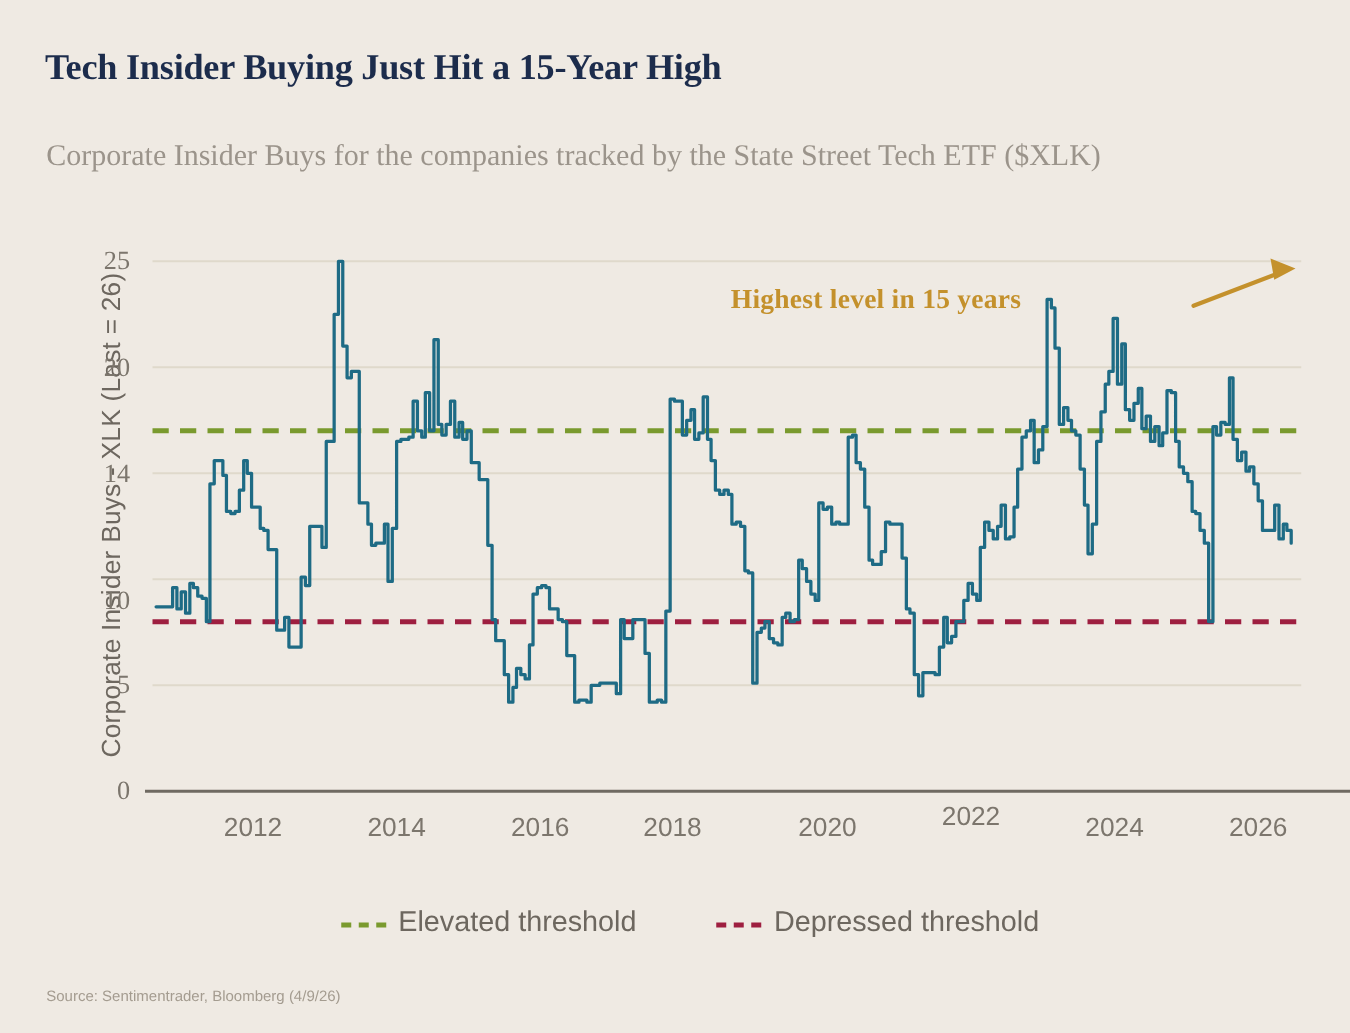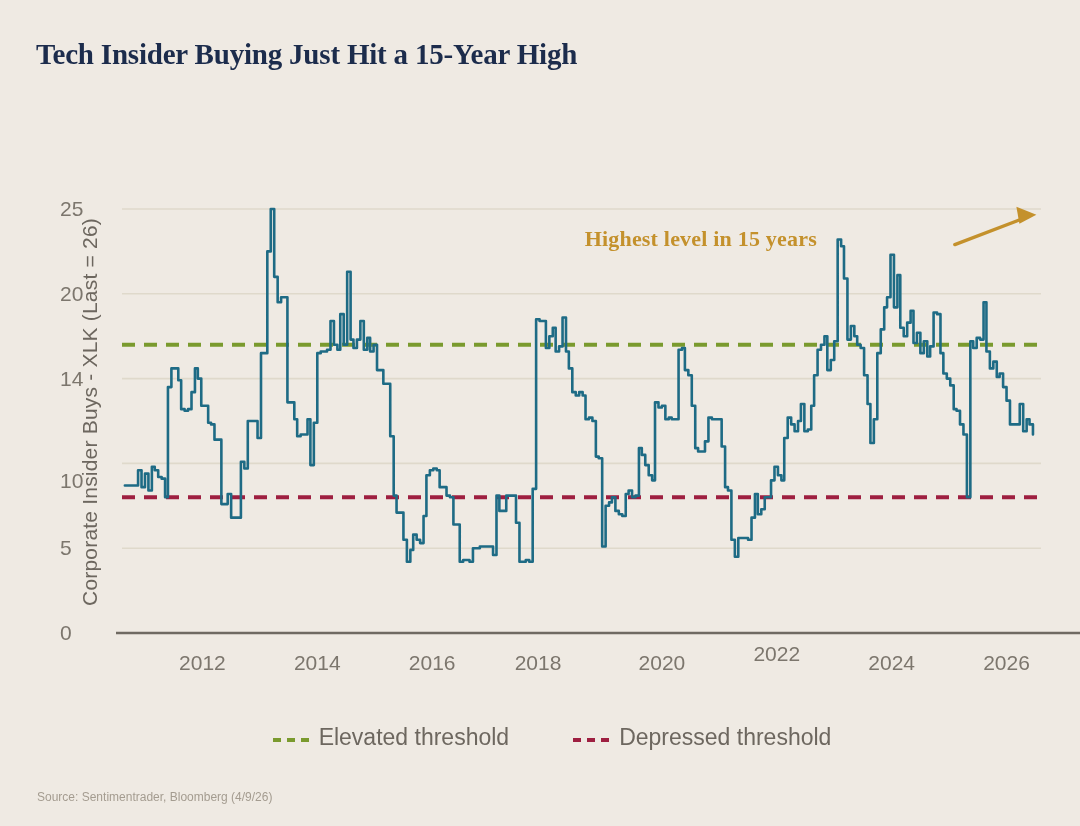--- a/index.html
+++ b/index.html
@@ -49,25 +49,26 @@
     font-size:21px;
     color:#6d675f;
     letter-spacing:0.2px;
     white-space:nowrap;
   }
 
   .ytick{
     position:absolute;
     right:0;
     width:44px;
-    text-align:left;
+    text-align:right;
     font-size:21px;
     color:#7c766d;
     transform:translateY(-50%);
     white-space:nowrap;
+    font-family:Liberation Serif, serif;
   }
   .xtick{
     position:absolute;
     top:0;
     font-size:21px;
     color:#7c766d;
     transform:translateX(-50%);
     white-space:nowrap;
   }
 
@@ -107,20 +108,21 @@
   }
 
   svg{display:block;}
 </style>
 </head>
 <body>
 
 <div id="page">
 
   <div class="title">Tech Insider Buying Just Hit a 15-Year High</div>
+  <div class="subtitle">Corporate Insider Buys for the companies tracked by the State Street Tech ETF ($XLK)</div>
 
   <div class="plot-wrap">
     <svg id="chart-svg" width="1080" height="826" viewBox="0 0 1080 826">
         <g>
           <line x1="122" x2="1041" y1="548.2" y2="548.2" stroke="#dfd9cb" stroke-width="1.6"></line>
           <line x1="122" x2="1041" y1="463.4" y2="463.4" stroke="#dfd9cb" stroke-width="1.6"></line>
           <line x1="122" x2="1041" y1="378.6" y2="378.6" stroke="#dfd9cb" stroke-width="1.6"></line>
           <line x1="122" x2="1041" y1="293.79999999999995" y2="293.79999999999995" stroke="#dfd9cb" stroke-width="1.6"></line>
           <line x1="122" x2="1041" y1="209" y2="209" stroke="#dfd9cb" stroke-width="1.6"></line>
         </g>

